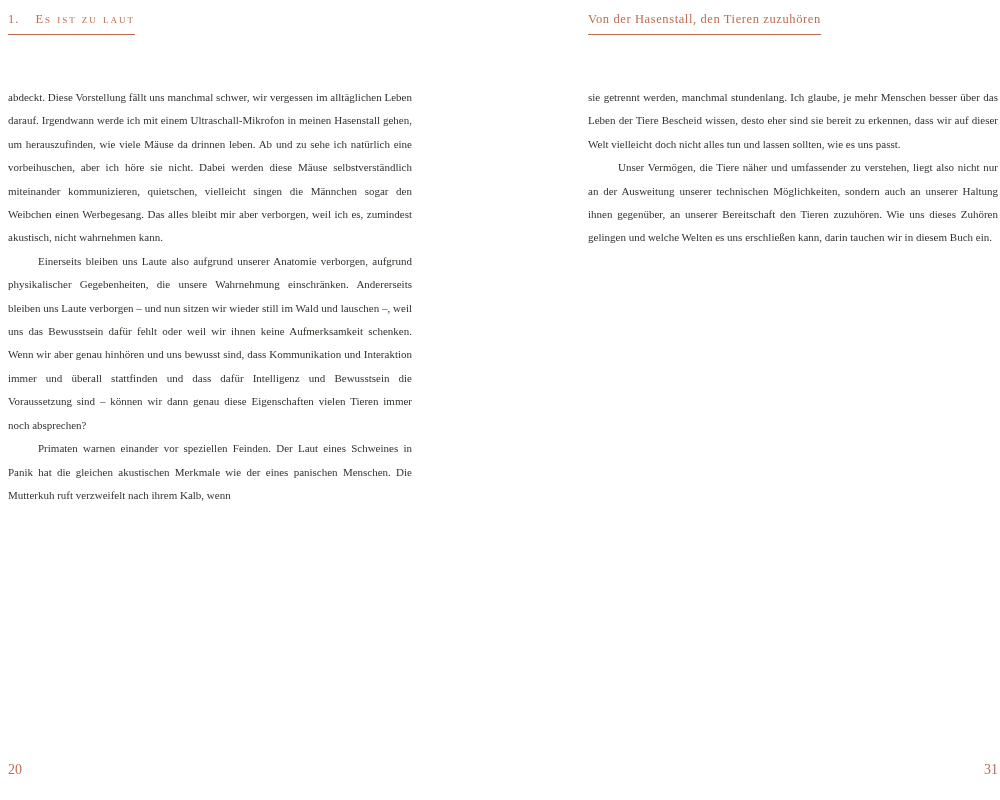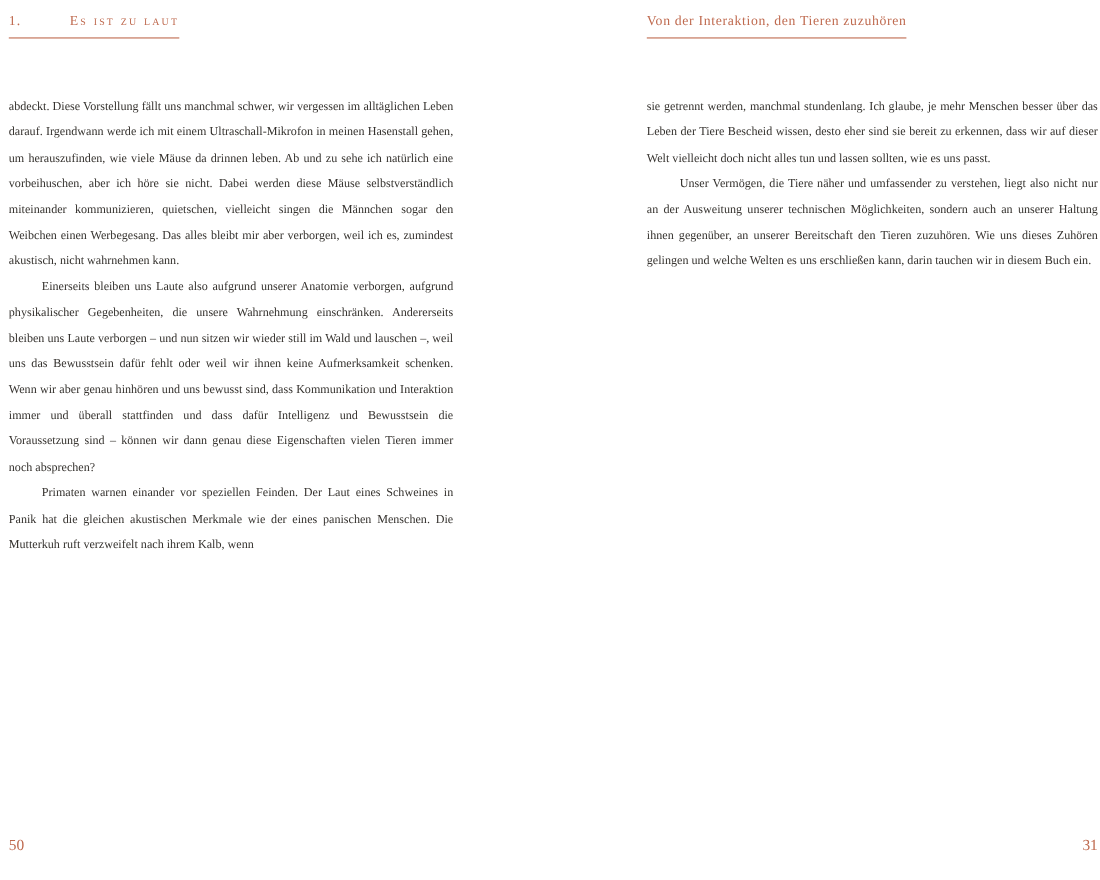--- a/index.html
+++ b/index.html
@@ -38,21 +38,20 @@
     font-size: 12.5px;
     white-space: nowrap;
   }
   .chap-num {
     letter-spacing: 1px;
     margin-right: 16px;
   }
   .chap-title {
     font-variant: small-caps;
     letter-spacing: 2px;
-    margin-left: 28px;
   }
   .run-title {
     letter-spacing: 0.6px;
   }
 
   .body-text {
     position: absolute;
     top: 86px;
     left: 0;
     right: 0;
@@ -86,26 +85,26 @@
 
   <section class="page page-left">
     <div class="running-header">
       <span class="chap-num">1.</span><span class="chap-title">Es ist zu laut</span>
     </div>
     <div class="body-text">
         <p class="para" lang="de">abdeckt. Diese Vorstellung fällt uns manchmal schwer, wir vergessen im alltäglichen Leben darauf. Irgendwann werde ich mit einem Ultraschall-Mikrofon in meinen Hasenstall gehen, um herauszufinden, wie viele Mäuse da drinnen leben. Ab und zu sehe ich natürlich eine vorbeihuschen, aber ich höre sie nicht. Dabei werden diese Mäuse selbstverständlich miteinander kommunizieren, quietschen, vielleicht singen die Männchen sogar den Weibchen einen Werbegesang. Das alles bleibt mir aber verborgen, weil ich es, zumindest akustisch, nicht wahrnehmen kann.</p>
         <p class="para indent" lang="de">Einerseits bleiben uns Laute also aufgrund unserer Anatomie verborgen, aufgrund physikalischer Gegebenheiten, die unsere Wahrnehmung einschränken. Andererseits bleiben uns Laute verborgen – und nun sitzen wir wieder still im Wald und lauschen –, weil uns das Bewusstsein dafür fehlt oder weil wir ihnen keine Aufmerksamkeit schenken. Wenn wir aber genau hinhören und uns bewusst sind, dass Kommunikation und Interaktion immer und überall stattfinden und dass dafür Intelligenz und Bewusstsein die Voraussetzung sind – können wir dann genau diese Eigenschaften vielen Tieren immer noch absprechen?</p>
         <p class="para indent" lang="de">Primaten warnen einander vor speziellen Feinden. Der Laut eines Schweines in Panik hat die gleichen akustischen Merkmale wie der eines panischen Menschen. Die Mutterkuh ruft verzweifelt nach ihrem Kalb, wenn</p>
       </div>
-    <div class="page-number pn-left">50</div>
+    <div class="page-number pn-left">20</div>
   </section>
 
   <section class="page page-right">
     <div class="running-header">
-      <span class="run-title">Von der Interaktion, den Tieren zuzuhören</span>
+      <span class="run-title">Von der Hasenstall, den Tieren zuzuhören</span>
     </div>
     <div class="body-text">
         <p class="para" lang="de">sie getrennt werden, manchmal stundenlang. Ich glaube, je mehr Menschen besser über das Leben der Tiere Bescheid wissen, desto eher sind sie bereit zu erkennen, dass wir auf dieser Welt vielleicht doch nicht alles tun und lassen sollten, wie es uns passt.</p>
         <p class="para indent" lang="de">Unser Vermögen, die Tiere näher und umfassender zu verstehen, liegt also nicht nur an der Ausweitung unserer technischen Möglichkeiten, sondern auch an unserer Haltung ihnen gegenüber, an unserer Bereitschaft den Tieren zuzuhören. Wie uns dieses Zuhören gelingen und welche Welten es uns erschließen kann, darin tauchen wir in diesem Buch ein.</p>
       </div>
     <div class="page-number pn-right">31</div>
   </section>
 
 </div>
 

